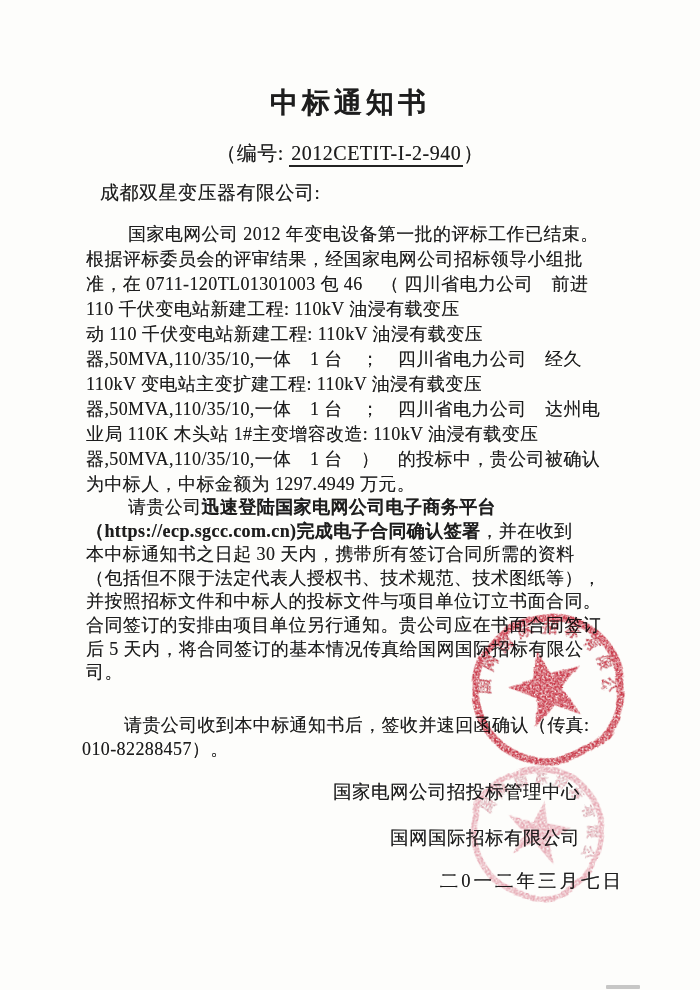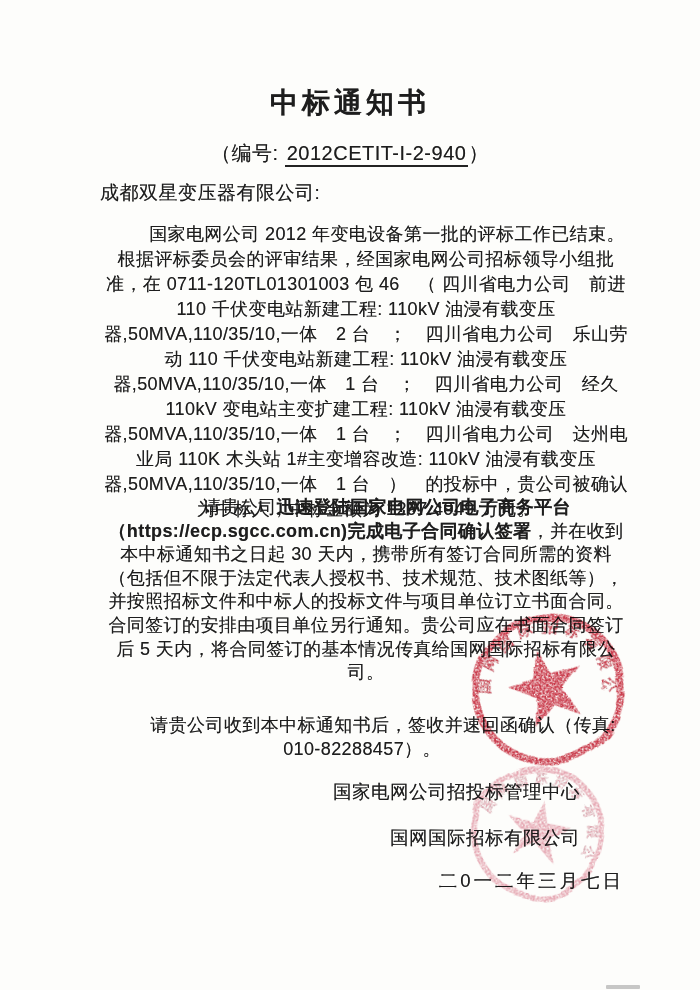--- a/index.html
+++ b/index.html
@@ -1,33 +1,33 @@
 <!DOCTYPE html>
 <html><head>
 <meta charset="utf-8">
 <style>
   html,body{margin:0;padding:0;background:#6f6f6f;}
   .page{
     position:relative;width:700px;height:990px;margin:0 auto;
     background:#fdfdfb;overflow:hidden;
-    font-family:Liberation Sans, sans-serif;
+    font-family:Liberation Serif, serif;
     color:#1d1d1d;
     text-shadow:0 0 0.5px rgba(25,25,25,0.55);
   }
   .title{
     position:absolute;top:84px;left:0;width:100%;margin:0;
     text-align:center;font-size:28px;font-weight:bold;letter-spacing:4px;
   }
   .docno{
     position:absolute;top:140px;left:0;width:100%;
     text-align:center;font-size:20px;white-space:pre;letter-spacing:0.5px;
   }
   .docno .num{border-bottom:2px solid #232323;padding:0 2px 1px 2px;}
   .recipient{position:absolute;left:100px;top:180px;font-size:19px;letter-spacing:0.5px;}
-  .para{position:absolute;left:86px;width:560px;text-align:center;}
+  .para{position:absolute;left:86px;width:560px;}
   .p1{top:222px;}
   .p1 .line{line-height:25px;}
   .p2{top:496px;}
   .p2 .line{line-height:23.6px;}
   .p3{left:82px;top:713px;}
   .p3 .line{line-height:24px;}
   .line{white-space:pre;font-size:18px;letter-spacing:0.4px;}
   .indent{text-indent:42px;}
   .b{font-weight:bold;}
   .sig{position:absolute;left:0;width:100%;text-align:right;font-size:18.5px;box-sizing:border-box;letter-spacing:0.5px;}
@@ -48,21 +48,20 @@
 
   <div class="docno"><span>（编号: </span><span class="num">2012CETIT-I-2-940</span><span>）</span></div>
 
   <div class="recipient">成都双星变压器有限公司:</div>
 
   <div class="para p1">
     <div class="line indent">国家电网公司 2012 年变电设备第一批的评标工作已结束。</div>
     <div class="line">根据评标委员会的评审结果，经国家电网公司招标领导小组批</div>
     <div class="line">准，在 0711-120TL01301003 包 46　（ 四川省电力公司　前进</div>
     <div class="line">110 千伏变电站新建工程: 110kV 油浸有载变压</div>
-    <div class="line">器,50MVA,110/35/10,一体　2 台　；　四川省电力公司　乐山劳</div>
     <div class="line">动 110 千伏变电站新建工程: 110kV 油浸有载变压</div>
     <div class="line">器,50MVA,110/35/10,一体　1 台　；　四川省电力公司　经久</div>
     <div class="line">110kV 变电站主变扩建工程: 110kV 油浸有载变压</div>
     <div class="line">器,50MVA,110/35/10,一体　1 台　；　四川省电力公司　达州电</div>
     <div class="line">业局 110K 木头站 1#主变增容改造: 110kV 油浸有载变压</div>
     <div class="line">器,50MVA,110/35/10,一体　1 台　）　的投标中，贵公司被确认</div>
     <div class="line">为中标人，中标金额为 1297.4949 万元。</div>
   </div>
 
   <div class="para p2">

